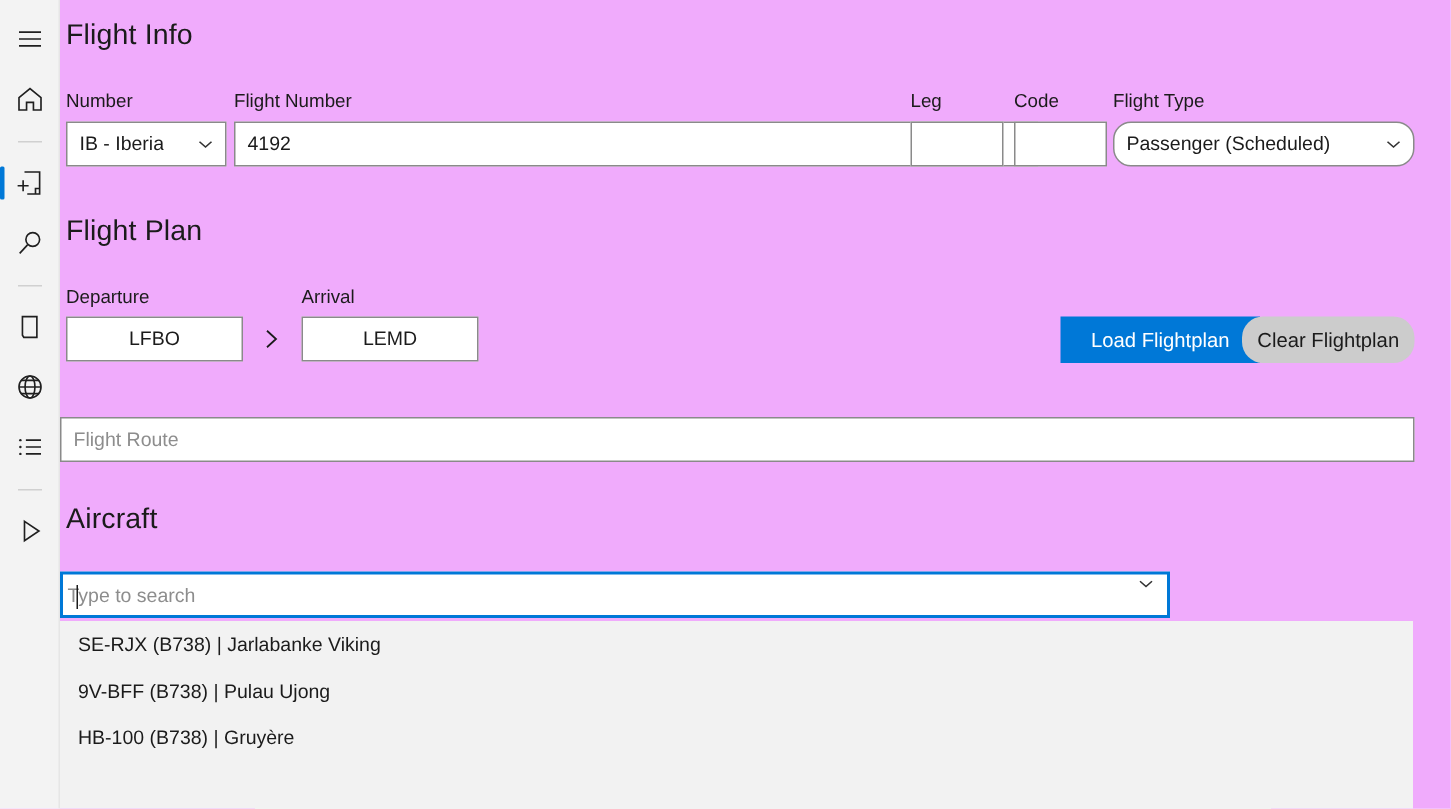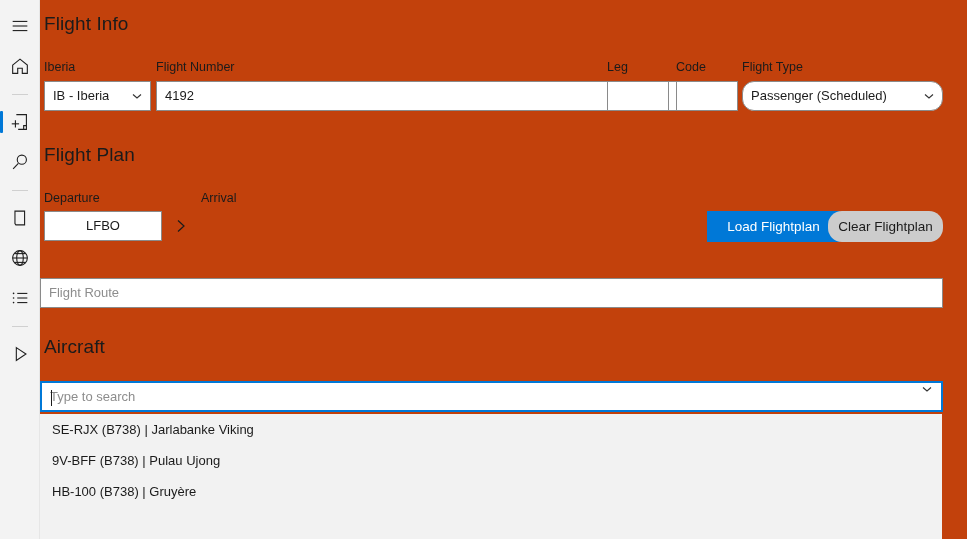--- a/index.html
+++ b/index.html
@@ -69,21 +69,21 @@
     width: 16px;
     height: 1px;
     background: #d0d0d0;
   }
 
   
   .content {
     position: relative;
     flex: 1 1 auto;
     height: 539px;
-    background: #c2410c;
+    background: #f0abfc;
   }
 
   .section-title {
     position: absolute;
     font-size: 19px;
     font-weight: 400;
     color: #1b1b1b;
     letter-spacing: 0.1px;
     white-space: nowrap;
   }
@@ -190,28 +190,28 @@
     width: 22px;
     height: 14px;
     color: #1b1b1b;
   }
 
   
   .search-box {
     position: absolute;
     left: 0;
     top: 381px;
-    width: 903px;
+    width: 740px;
     height: 31px;
     box-sizing: border-box;
     border: 2px solid #0078d7;
     background: #ffffff;
     display: flex;
     justify-content: space-between;
-    padding: 0 8px 0 8px;
+    padding: 0 8px 0 3px;
     font-size: 13px;
   }
   .search-box .search-text {
     line-height: 27px;
     color: #8d8d8d;
   }
 
   .dropdown-panel {
     position: absolute;
     left: 0;
@@ -313,21 +313,21 @@
         <path d="M8 5 L18.5 12 L8 19 Z"></path>
       </svg>
     </div>
 
   </div>
 
   <div class="content">
 
     <div class="section-title" id="title-flight-info">Flight Info</div>
 
-    <div class="field-label" style="left:4px; top:60px;">Iberia</div>
+    <div class="field-label" style="left:4px; top:60px;">Number</div>
     <div class="ctrl combo" style="left:4px; top:81px; width:107px;">
       <span class="combo-text">IB - Iberia</span>
       <svg class="chev" viewBox="0 0 12 12" fill="none" stroke="currentColor" stroke-width="1.1">
         <path d="M2 4.5 L6 8 L10 4.5"></path>
       </svg>
     </div>
 
     <div class="field-label" style="left:116px; top:60px;">Flight Number</div>
     <div class="ctrl textbox" style="left:116px; top:81px; width:536px;">4192</div>
 
@@ -348,20 +348,21 @@
     <div class="section-title" id="title-flight-plan">Flight Plan</div>
 
     <div class="field-label" style="left:4px; top:191px;">Departure</div>
     <div class="ctrl textbox center" style="left:4px; top:211px; width:118px;">LFBO</div>
 
     <svg class="arrow-sep" style="left:132px; top:217px;" viewBox="0 0 18 18" fill="none" stroke="currentColor" stroke-width="1.2">
       <path d="M6 3.5 L12 9 L6 14.5"></path>
     </svg>
 
     <div class="field-label" style="left:161px; top:191px;">Arrival</div>
+    <div class="ctrl textbox center" style="left:161px; top:211px; width:118px;">LEMD</div>
 
     <button class="btn btn-primary" style="left:667px; top:211px; width:133px;">Load Flightplan</button>
     <button class="btn btn-secondary" style="left:788px; top:211px; width:115px;">Clear Flightplan</button>
 
 
     <div class="ctrl textbox" style="left:0px; top:278px; width:903px;">
       <span class="placeholder">Flight Route</span>
     </div>
 
     <div class="section-title" id="title-aircraft">Aircraft</div>

